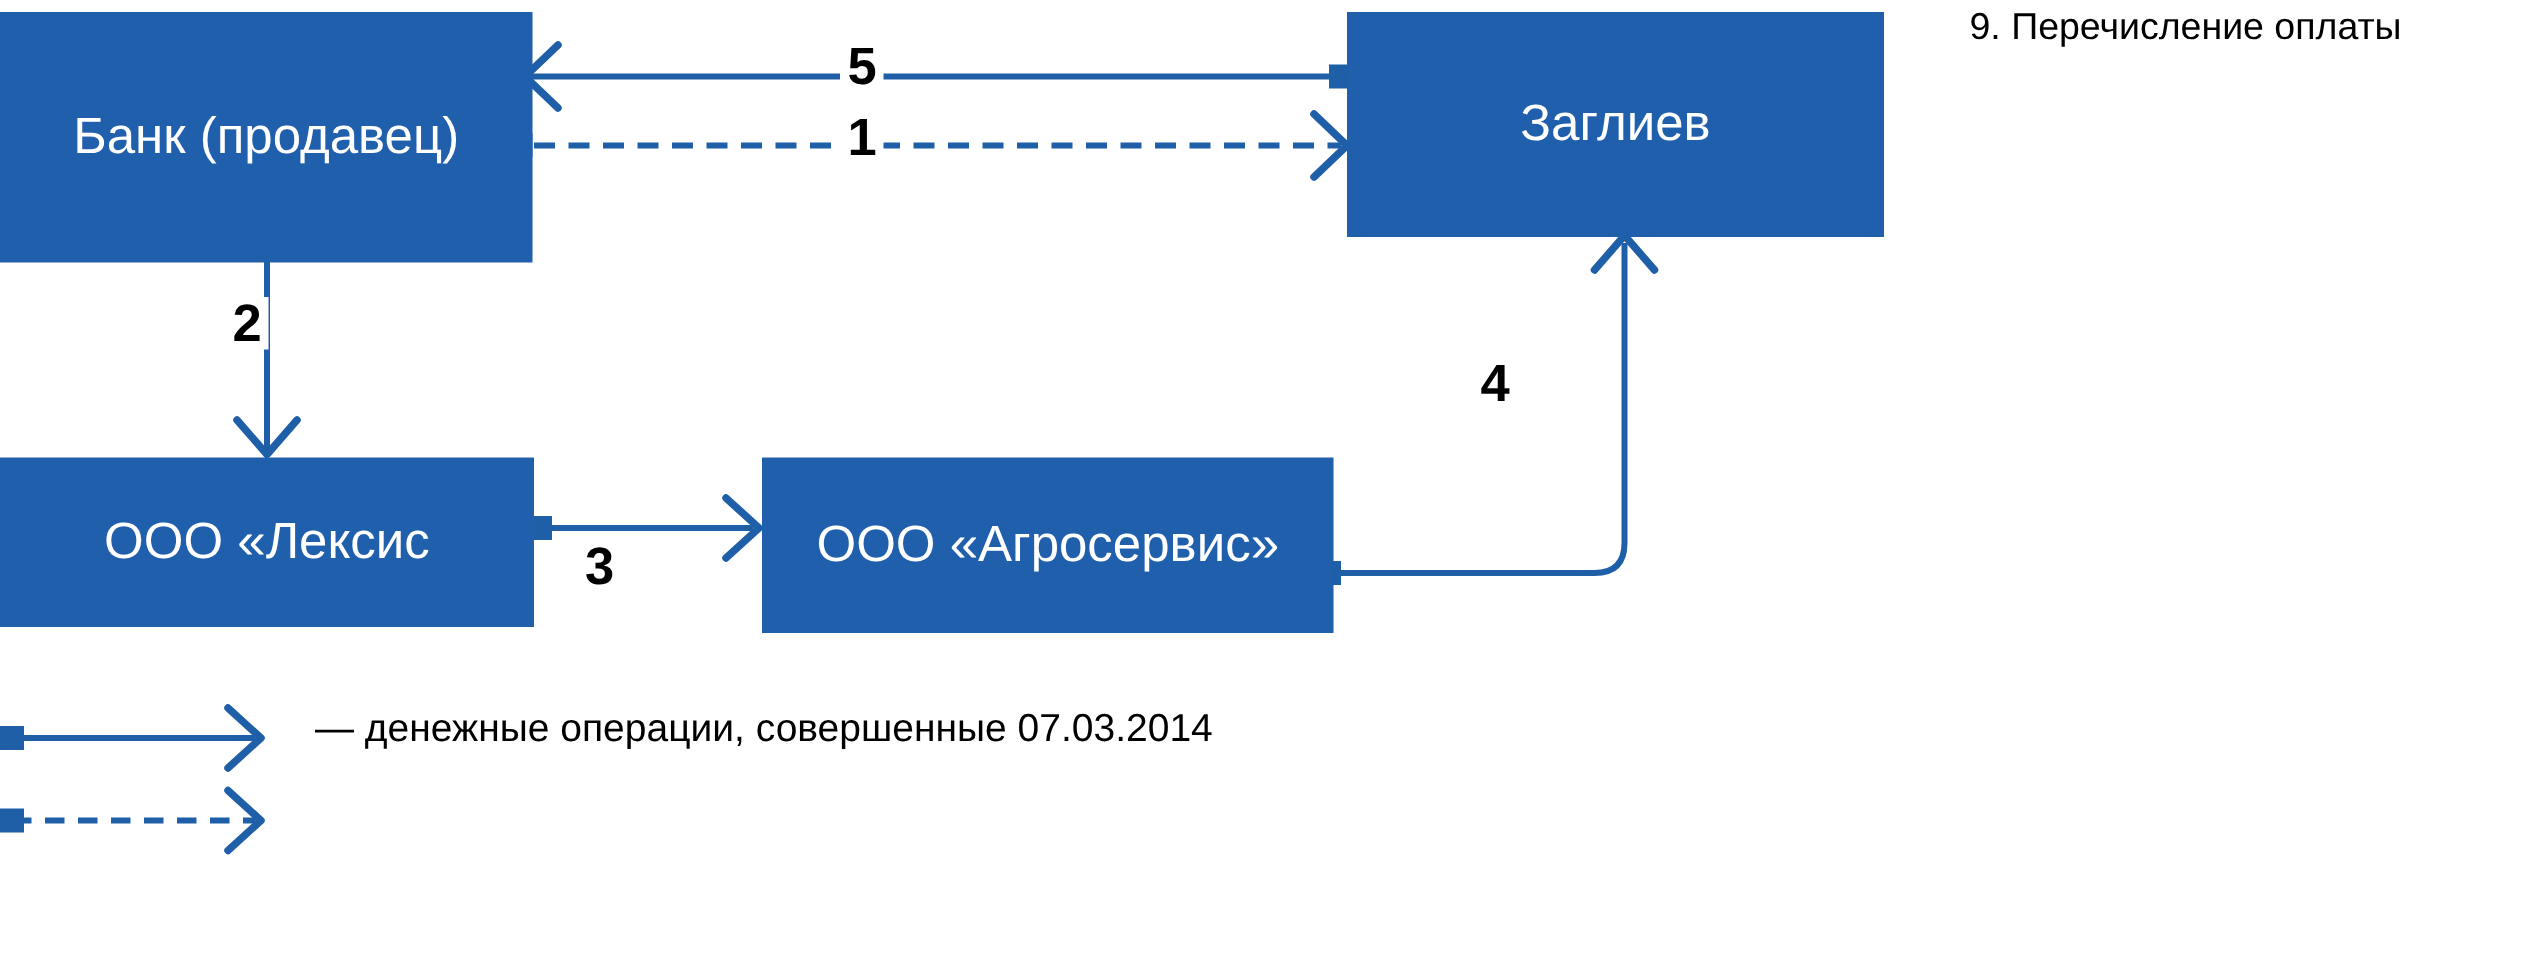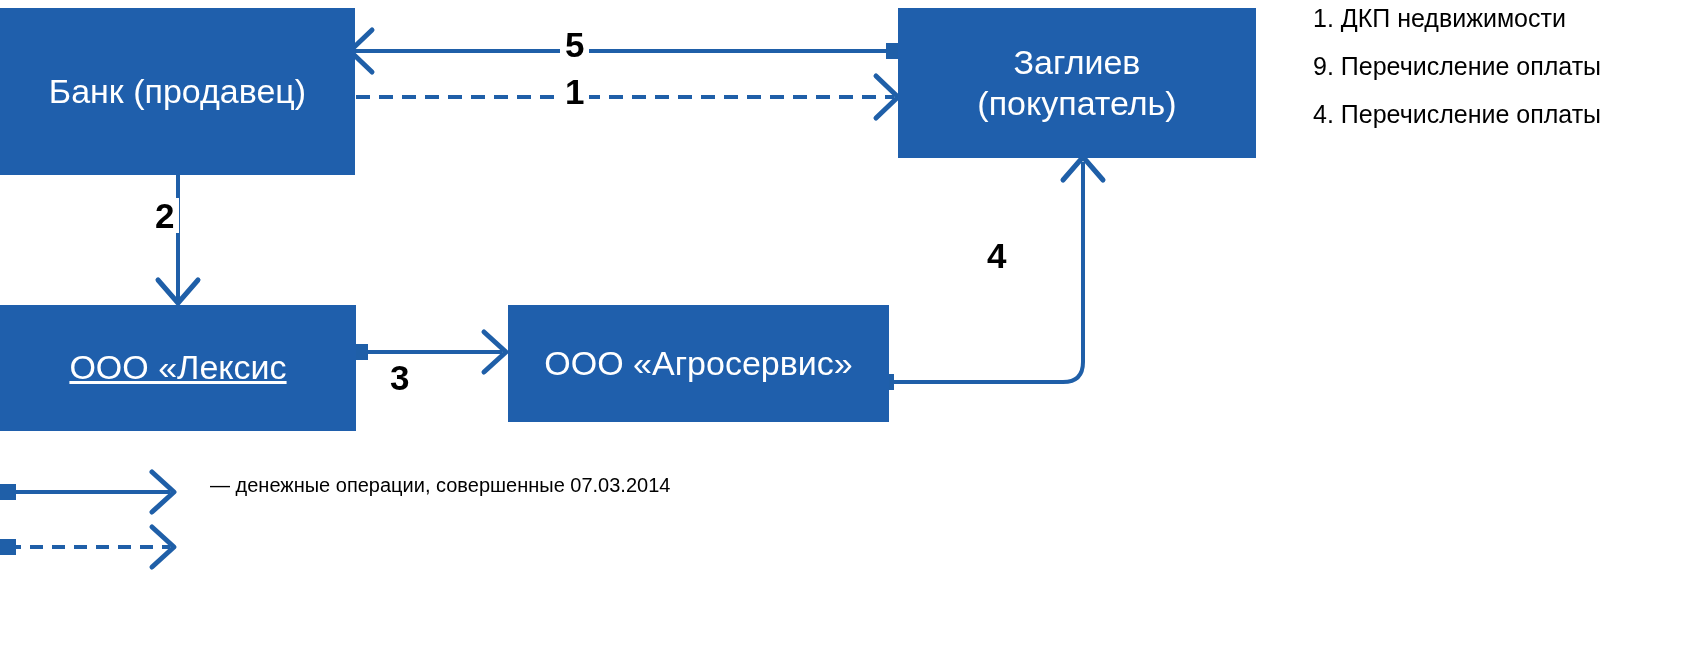--- a/index.html
+++ b/index.html
@@ -32,21 +32,21 @@
     font-size: 34px;
     line-height: 1.22;
     font-weight: 400;
     letter-spacing: 0px;
     box-sizing: border-box;
     padding: 4px 10px;
     z-index: 3;
   }
   #node-bank      { left: 0px;    top: 8px;   width: 355px; height: 167px; }
   #node-zagliev   { left: 898px;  top: 8px;   width: 358px; height: 150px; }
-  #node-lexis     { left: 0px;    top: 305px; width: 356px; height: 126px; text-decoration: underline; }
+  #node-lexis     { left: 0px;    top: 305px; width: 356px; height: 113px; }
   #node-agro      { left: 508px;  top: 305px; width: 381px; height: 117px; }
 
   .edge-label {
     position: absolute;
     color: #000000;
     font-family: "Liberation Sans", sans-serif;
     font-weight: bold;
     font-size: 35px;
     line-height: 1;
     z-index: 4;
@@ -91,21 +91,21 @@
   .legend-row {
     position: relative;
     height: 60px;
   }
   .legend-text {
     position: absolute;
     left: 210px;
     top: 0px;
     color: #000000;
     font-family: "Liberation Sans", sans-serif;
-    font-size: 20px;
+    font-size: 26px;
     line-height: 30px;
     white-space: nowrap;
   }
 </style>
 </head>
 <body>
 
 <svg id="canvas" viewBox="0 0 1698 650" width="1698" height="650" xmlns="http://www.w3.org/2000/svg">
 
   <g>
@@ -150,21 +150,20 @@
   </g>
 </svg>
 
 <div class="node" id="node-bank">
   <span>Банк (продавец)</span>
 </div>
 
 <div class="node" id="node-zagliev">
   <span>
     <span>Заглиев</span><br>
-    <span>(покупатель)</span>
   </span>
 </div>
 
 <div class="node" id="node-lexis">
   <span>
     <span>ООО «Лексис</span><br>
   </span>
 </div>
 
 <div class="node" id="node-agro">
@@ -172,23 +171,21 @@
 </div>
 
 <div class="edge-label" id="lbl-5">5</div>
 <div class="edge-label" id="lbl-1">1</div>
 <div class="edge-label" id="lbl-2">2</div>
 <div class="edge-label" id="lbl-3">3</div>
 <div class="edge-label" id="lbl-4">4</div>
 
 <div class="steps-list">
   <ol>
-    <li>1. ДКП недвижимости</li>
     <li>9. Перечисление оплаты</li>
-    <li>4. Перечисление оплаты</li>
   </ol>
 </div>
 
 <div class="legend">
   <div class="legend-row">
     <span class="legend-text">— денежные операции, совершенные 07.03.2014</span>
   </div>
 </div>
 
 </body></html>

